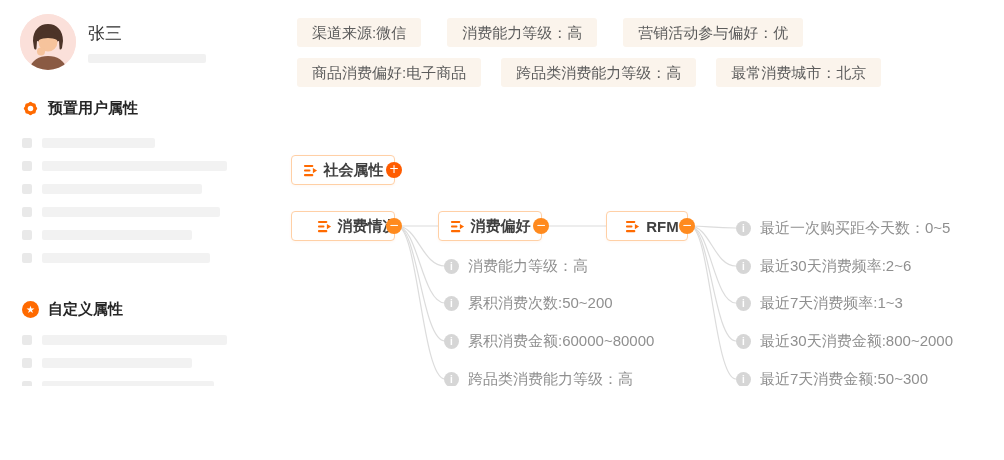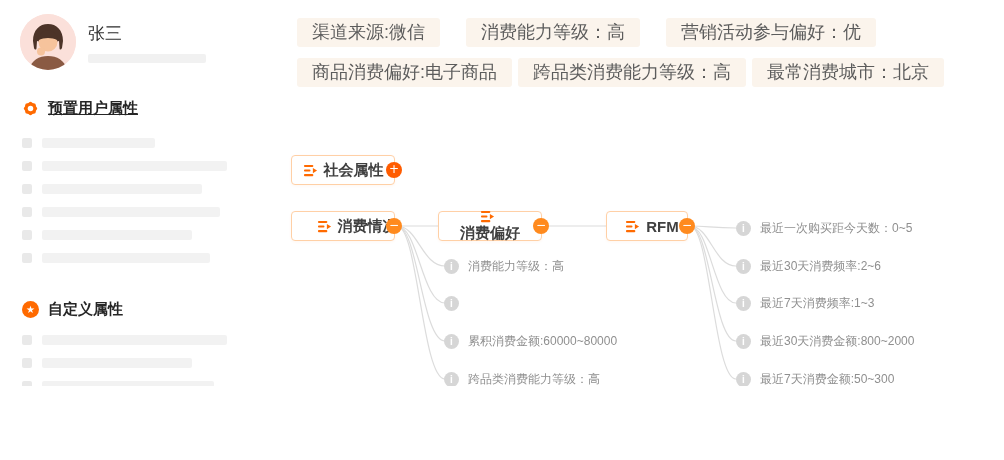--- a/index.html
+++ b/index.html
@@ -43,24 +43,24 @@
   }
   .gear-icon{width:17px;height:17px;color:var(--accent);display:inline-flex;}
   .gear-icon svg{width:100%;height:100%;}
   .star-icon{
     width:17px;height:17px;border-radius:50%;background:var(--accent);
     color:#fff;font-size:10px;line-height:17px;text-align:center;flex:0 0 auto;
   }
   
   .tag-row{position:absolute;left:297px;display:flex;}
   .tag-row.r1{top:18px;gap:26px;}
-  .tag-row.r2{top:58px;gap:6px;}
+  .tag-row.r2{top:58px;gap:20px;}
   .tag{
     height:29px;line-height:29px;padding:0 15px;border-radius:3px;
-    background:var(--tag-bg);color:#5c5c5c;font-size:18px;white-space:nowrap;
+    background:var(--tag-bg);color:#5c5c5c;font-size:15px;white-space:nowrap;
   }
   
   .connectors{position:absolute;left:0;top:0;width:1004px;height:460px;pointer-events:none;}
   .connector{fill:none;stroke:var(--connector);stroke-width:1.2;}
   .node{
     position:absolute;height:30px;display:flex;align-items:center;justify-content:center;
     background:#fff;border:1px solid var(--node-border);border-radius:4px;
     box-shadow:0 1px 3px rgba(255,120,0,.06);white-space:nowrap;z-index:2;
   }
   .node-icon{width:15px;height:15px;color:var(--accent);margin-right:6px;display:inline-flex;flex:0 0 auto;}
@@ -76,41 +76,41 @@
   .badge.minus{background:var(--badge-minus);}
   .leaf{
     position:absolute;height:22px;display:flex;align-items:center;gap:9px;
     white-space:nowrap;z-index:2;
   }
   .info-icon{
     width:15px;height:15px;border-radius:50%;background:#d6d6d6;color:#fff;
     font-size:10px;font-weight:bold;line-height:15px;text-align:center;flex:0 0 auto;
     font-style:normal;
   }
-  .leaf-text{font-size:12px;color:#8f8f8f;}
+  .leaf-text{font-size:15px;color:#8f8f8f;}
 </style>
 </head>
 <body>
 
 <div class="stage">
 
   <div class="avatar">
     <svg viewBox="0 0 56 56">
       <circle cx="28" cy="28" r="28" fill="#fbe0da"></circle>
       <path d="M13 27c0-11 6.5-17 15-17s15 6 15 17l-1 7c-1 2-2.5 2-2.5 0l-.5-7c-7.5 2.6-14.5 2.6-22 0l-.5 7c0 2-1.8 2-2.5 0z" fill="#4c3328"></path>
       <circle cx="28" cy="28" r="9.5" fill="#f6c39c"></circle>
       <path d="M18 26.5c1-7 5-10 10-10s9 3 10 10c-7-3.2-13-3.2-20 0z" fill="#4c3328"></path>
       <circle cx="21" cy="37.5" r="4" fill="#f6c39c"></circle>
       <path d="M9 56c2.5-10 10-14 19-14s16.5 4 19 14z" fill="#8a5a43"></path>
     </svg>
   </div>
   <div class="user-name">张三</div>
   <div class="skeleton-bar" style="left:88px;top:54px;width:118px;"></div>
 
-  <div class="section-heading" style="top:99px;text-decoration:underline;">
+  <div class="section-heading" style="top:99px;">
     <span class="gear-icon">
       <svg viewBox="0 0 16 16" fill="currentColor">
         <rect x="3" y="3" width="10" height="10" rx="2"></rect>
         <rect x="3" y="3" width="10" height="10" rx="2" transform="rotate(45 8 8)"></rect>
         <circle cx="8" cy="8" r="2.6" fill="#fff"></circle>
       </svg>
     </span>
     <span>预置用户属性</span>
   </div>
 
@@ -205,21 +205,21 @@
           <rect x="1" y="2" width="10" height="2.2" rx="1"></rect>
           <rect x="1" y="6.9" width="7" height="2.2" rx="1"></rect>
           <rect x="1" y="11.8" width="10" height="2.2" rx="1"></rect>
           <path d="M10.5 5.2 15 8l-4.5 2.8z"></path>
         </svg>
     </span>
     <span class="node-label">消费情况</span>
     <span class="badge minus">−</span>
   </div>
 
-  <div class="node" style="left:438px;top:211px;width:104px;flex-direction:column;">
+  <div class="node" style="left:438px;top:211px;width:104px;">
     <span class="node-icon">
       <svg viewBox="0 0 16 16" fill="currentColor">
           <rect x="1" y="2" width="10" height="2.2" rx="1"></rect>
           <rect x="1" y="6.9" width="7" height="2.2" rx="1"></rect>
           <rect x="1" y="11.8" width="10" height="2.2" rx="1"></rect>
           <path d="M10.5 5.2 15 8l-4.5 2.8z"></path>
         </svg>
     </span>
     <span class="node-label">消费偏好</span>
     <span class="badge minus">−</span>
@@ -250,20 +250,21 @@
     <span class="node-label">电子商品</span>
     <span class="badge plus">+</span>
   </div>
 
   <div class="leaf" style="left:444px;top:255px;">
     <span class="info-icon">i</span>
     <span class="leaf-text">消费能力等级：高</span>
   </div>
   <div class="leaf" style="left:444px;top:292px;">
     <span class="info-icon">i</span>
+    <span class="leaf-text">累积消费次数:50~200</span>
   </div>
   <div class="leaf" style="left:444px;top:330px;">
     <span class="info-icon">i</span>
     <span class="leaf-text">累积消费金额:60000~80000</span>
   </div>
   <div class="leaf" style="left:444px;top:368px;">
     <span class="info-icon">i</span>
     <span class="leaf-text">跨品类消费能力等级：高</span>
   </div>
 

